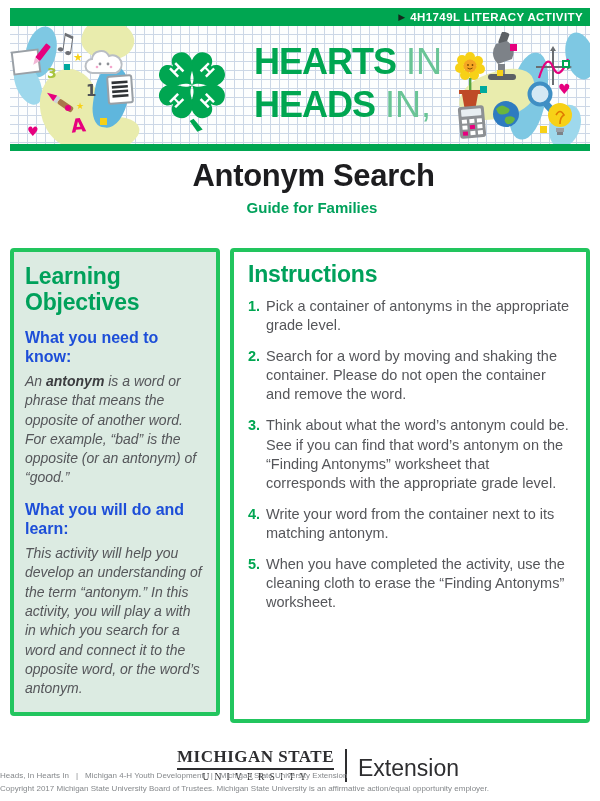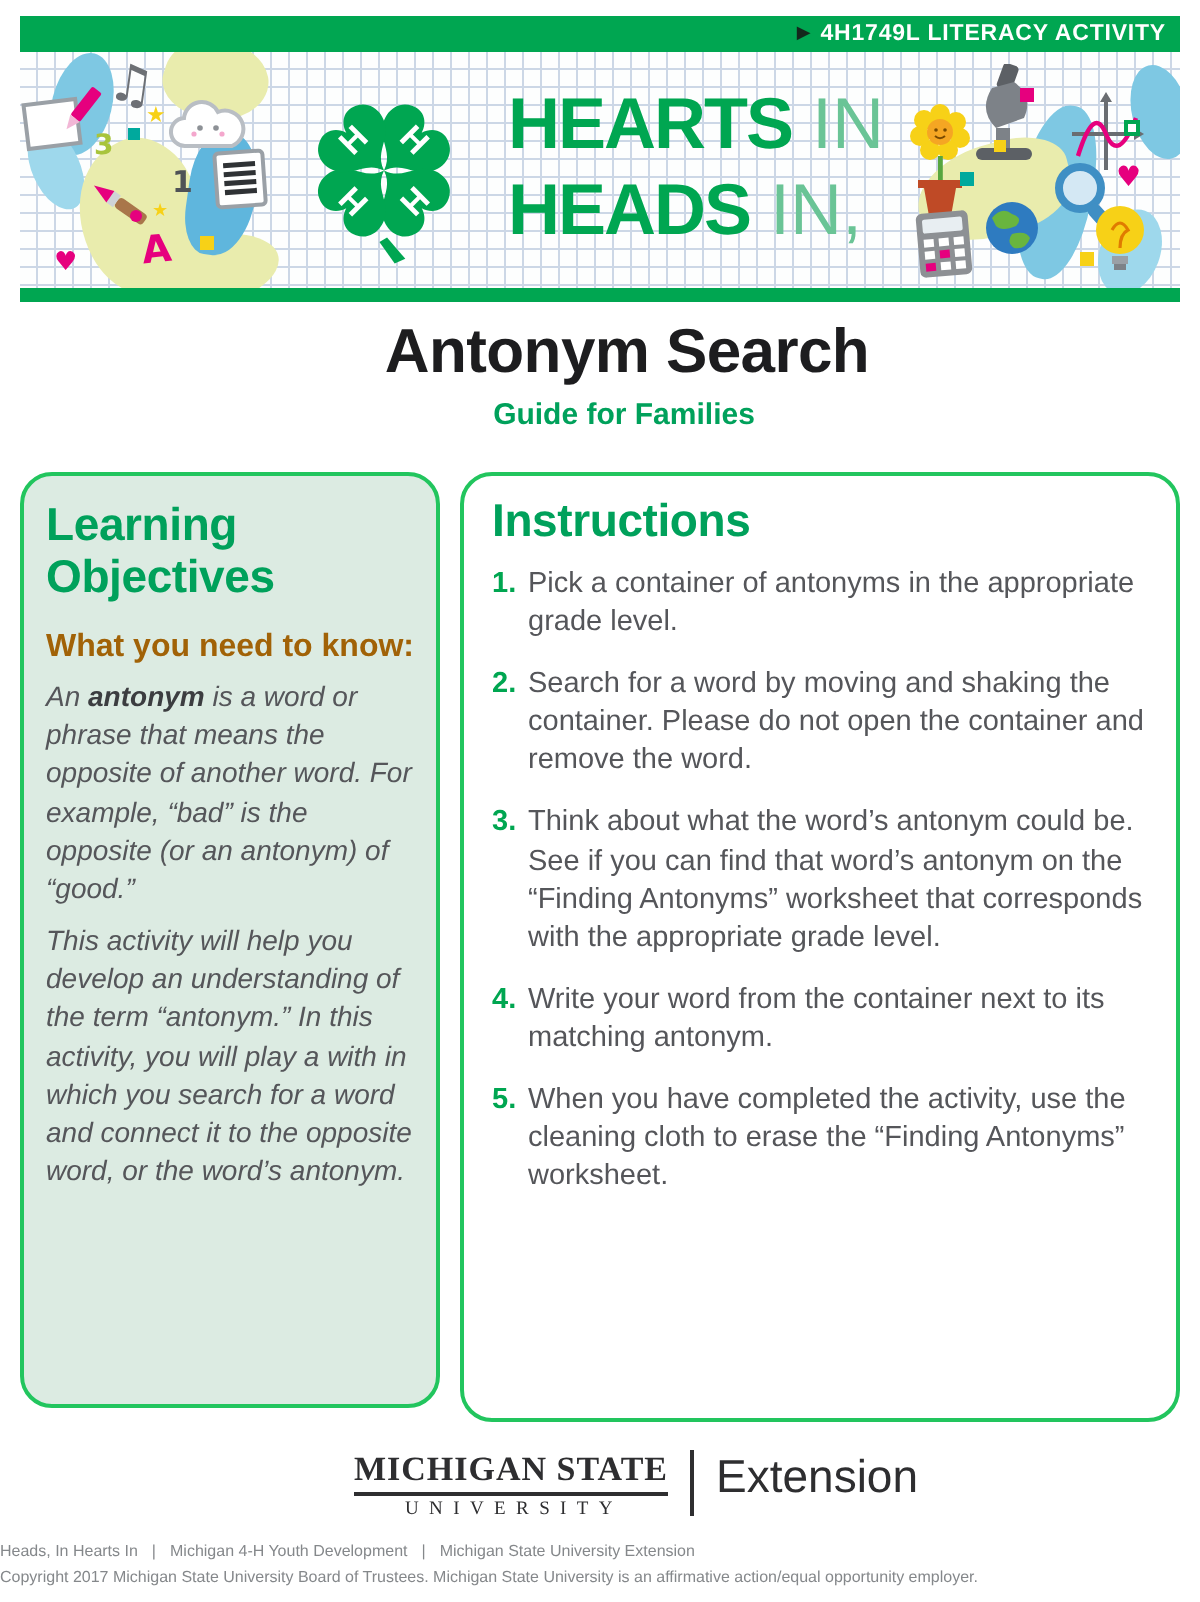--- a/index.html
+++ b/index.html
@@ -25,34 +25,34 @@
              letter-spacing:-1px; line-height:43px; color:#00A651; white-space:nowrap; }
   .h-light { font-weight:400; color:#6AC496; letter-spacing:0; }
 
   
   .doc-title { position:absolute; top:158px; left:0; width:100%; text-align:center;
                font-size:31px; font-weight:800; color:#1d1d1f; letter-spacing:-.3px;padding-left:27px; }
   .doc-subtitle { position:absolute; top:199px; left:12px; width:100%; text-align:center;
                   font-size:15px; font-weight:800; color:#00A15B; }
 
   
-  .box { position:absolute; top:236px; border:2px solid #22c55e; border-radius:16px; }
+  .box { position:absolute; top:248px; border:4px solid #22c55e; border-radius:4px; }
   .box-left { left:10px; width:210px; height:468px; background:#DCEBE2; padding:12px 11px; }
   .box-right { left:230px; width:360px; height:475px; background:#fff; padding:10px 14px; }
   .box-h { font-size:23px; font-weight:800; color:#00A15B; line-height:1.12; letter-spacing:-.2px; }
-  .subhead { font-size:16px; font-weight:700; color:#a16207; margin-top:12px; line-height:1.2; }
+  .subhead { font-size:16px; font-weight:700; color:#1d4ed8; margin-top:12px; line-height:1.2; }
   .body-p { font-size:14px; color:#55565A; line-height:1.38; margin-top:6px;font-style:italic; }
   .body-p b { color:#3c3d40; }
   .ins-list { margin-top:9px; }
   .ins-item { display:flex; margin-bottom:12px; }
   .ins-num { min-width:18px; font-weight:700; color:#00A651; font-size:14.5px; line-height:1.32; }
   .ins-text { flex:1; font-size:14.5px; color:#55565A; line-height:1.32; }
 
   
-  .msu { position:absolute; top:725px; left:0; width:100%; display:flex; align-items:flex-start;
+  .msu { position:absolute; top:747px; left:0; width:100%; display:flex; align-items:flex-end;
          justify-content:center;padding-left:36px; }
   .msu-word { text-align:center; font-family:"Liberation Serif", serif; color:#2e2e30; }
   .msu-top { font-size:17px; font-weight:700; letter-spacing:.5px; border-bottom:2px solid #2e2e30; padding-bottom:1px; }
   .msu-bottom { font-size:9.5px; letter-spacing:5.2px; margin-top:2px; text-indent:3px; }
   .logo-div { width:2px; height:33px; background:#2e2e30; margin:0 11px; }
   .ext { font-size:23px; color:#2e2e30; }
   .credits { position:absolute; top:769px; left:0; width:100%; 
              font-size:8px; color:#85888b; line-height:1.65; }
   .credits .sep { margin:0 7px; }
 </style>
@@ -220,20 +220,21 @@
   </div>
   <div class="banner-strip"></div>
 
   <div class="doc-title">Antonym Search</div>
   <div class="doc-subtitle">Guide for Families</div>
 
   <div class="box box-left">
     <div class="box-h">Learning Objectives</div>
     <div class="subhead">What you need to know:</div>
     <p class="body-p"><span>An </span><b>antonym</b><span> is a word or phrase that means the opposite of another word. For example, “bad” is the opposite (or an antonym) of “good.”</span></p>
+    <div class="subhead">What you will do and learn:</div>
     <p class="body-p">This activity will help you develop an understanding of the term “antonym.” In this activity, you will play a with in which you search for a word and connect it to the opposite word, or the word’s antonym.</p>
   </div>
 
   <div class="box box-right">
     <div class="box-h">Instructions</div>
     <div class="ins-list">
       <div class="ins-item">
         <span class="ins-num">1.</span>
         <span class="ins-text">Pick a container of antonyms in the appropriate grade level.</span>
       </div>

